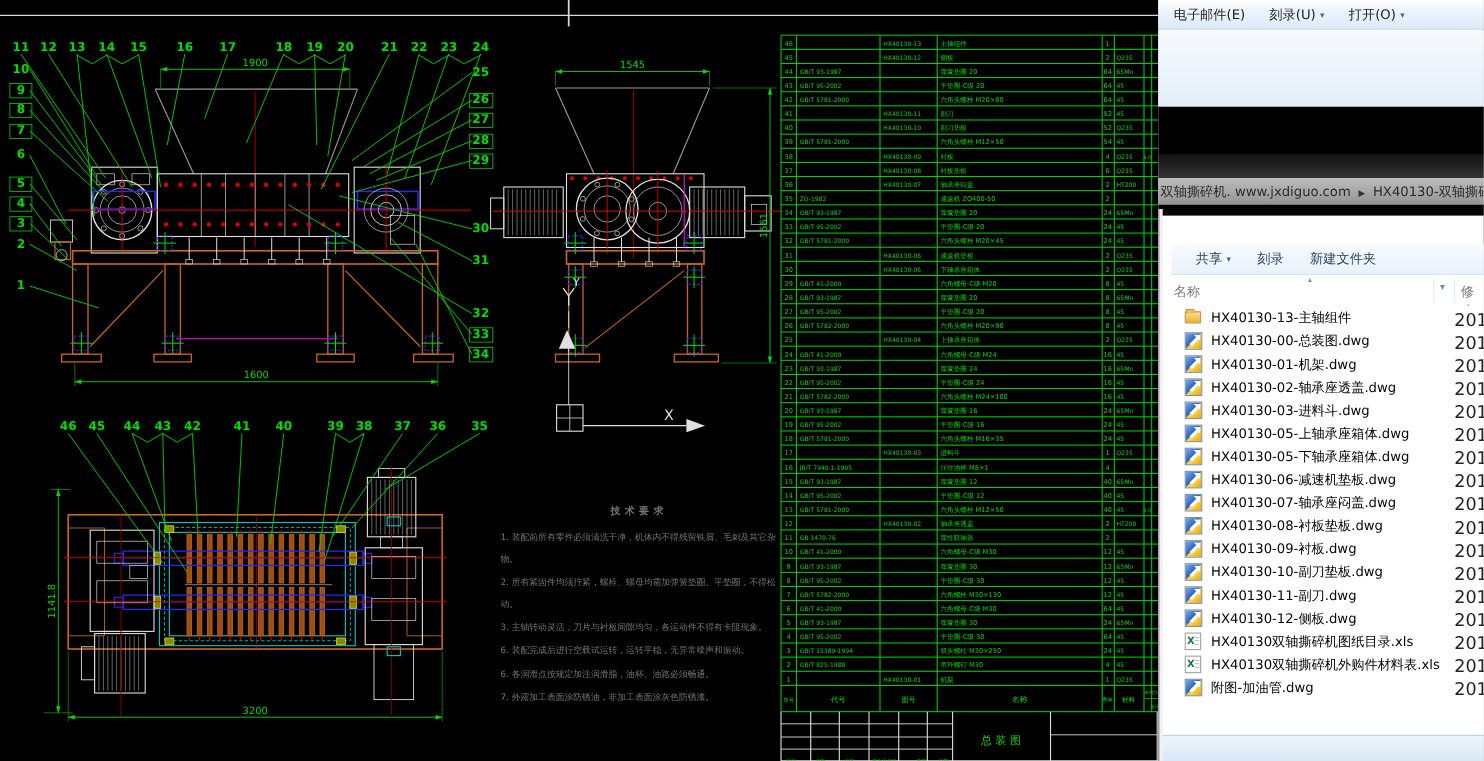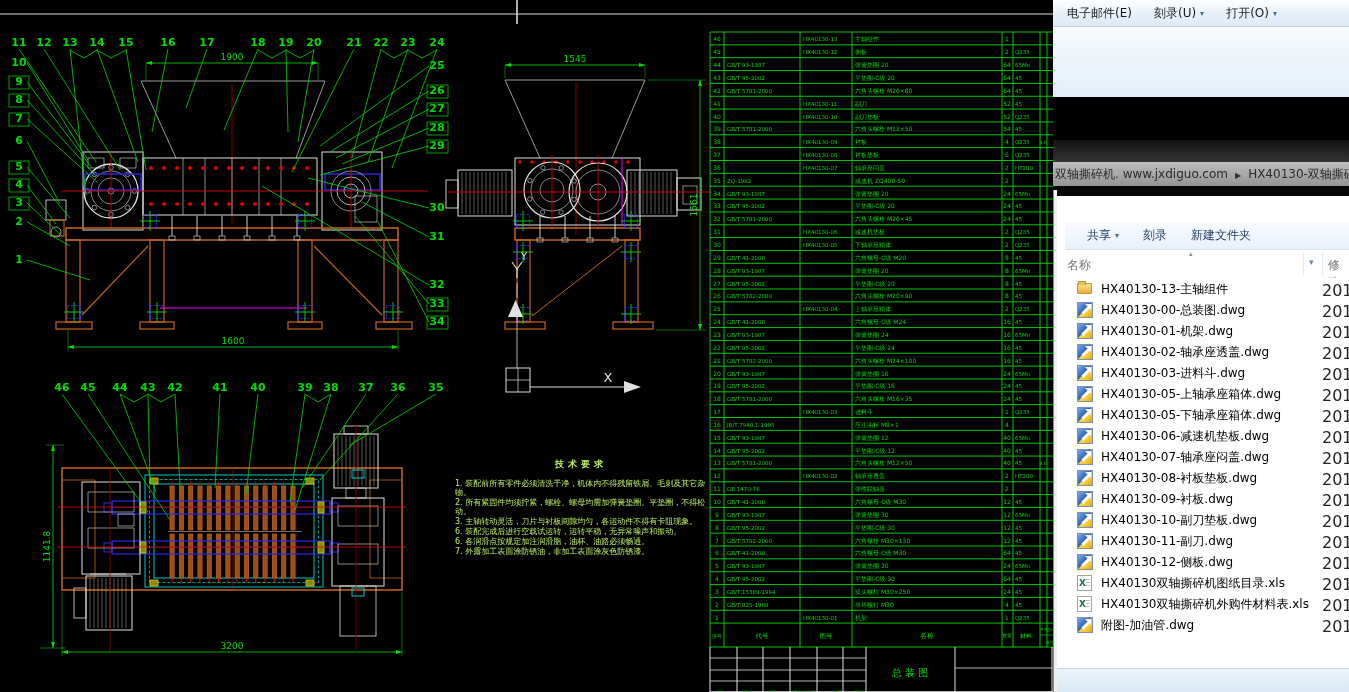--- a/index.html
+++ b/index.html
@@ -1,23 +1,23 @@
 <!DOCTYPE html>
 <html><head>
 <meta charset="utf-8">
 <style>
   html,body{margin:0;padding:0;background:#000;}
   #root{position:relative;width:1349px;height:692px;overflow:hidden;
         font-family:"DejaVu Sans",sans-serif;background:#000;}
   
   #cad{position:absolute;left:0;top:0;width:1053px;height:692px;background:#000;}
   #cadsvg{position:absolute;left:0;top:0;}
-  #notes{position:absolute;left:455px;top:458px;width:252px;color:#bef264;}
+  #notes{position:absolute;left:455px;top:458px;width:252px;color:#737373;}
   .notes-title{font-size:9px;text-align:center;letter-spacing:4px;margin-bottom:8px;font-weight:bold;}
-  .note-item{font-size:8px;line-height:9px;margin:0 0 1px 0;}
+  .note-item{font-size:8px;line-height:20px;margin:0 0 1px 0;}
   
   #panel{position:absolute;left:1053px;top:0;width:296px;height:692px;background:#fff;padding-left:46px;}
   .mbback{position:absolute;left:0;top:0;width:296px;height:27px;
      background:linear-gradient(#fdfeff,#eaf3fb 45%,#dce9f6);border-bottom:1px solid #c2d3e3;
      display:flex;align-items:center;padding-left:14px;box-sizing:border-box;}
   .menu-item{display:flex;align-items:center;margin-right:22px;font-size:12px;color:#1b1b1b;cursor:default;}
   .drop-arrow{font-size:8px;color:#4a6a8a;margin-left:4px;}
   .calm{position:absolute;left:0;top:28px;width:296px;height:69px;
      background:linear-gradient(#f6fafd,#e3eef9);}
   .bband{position:absolute;left:0;top:97px;width:296px;height:43px;background:#000;}

